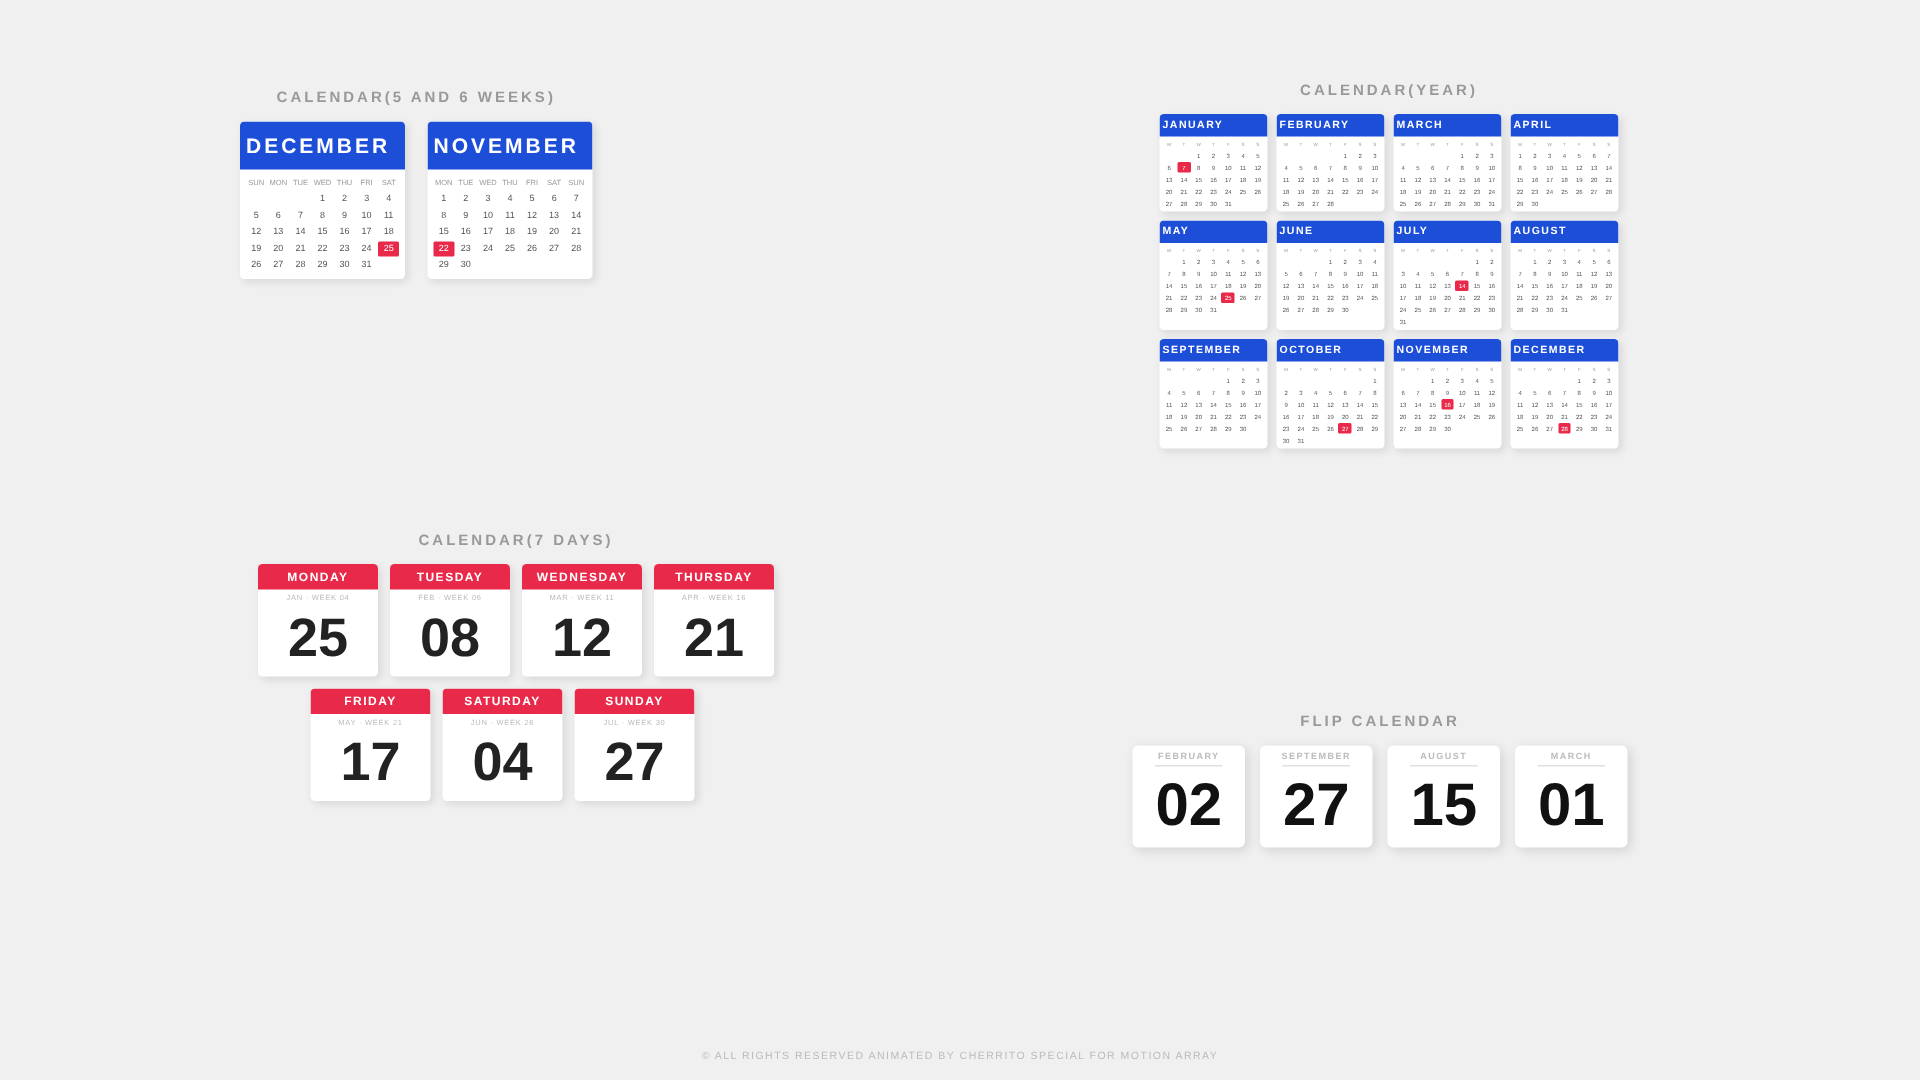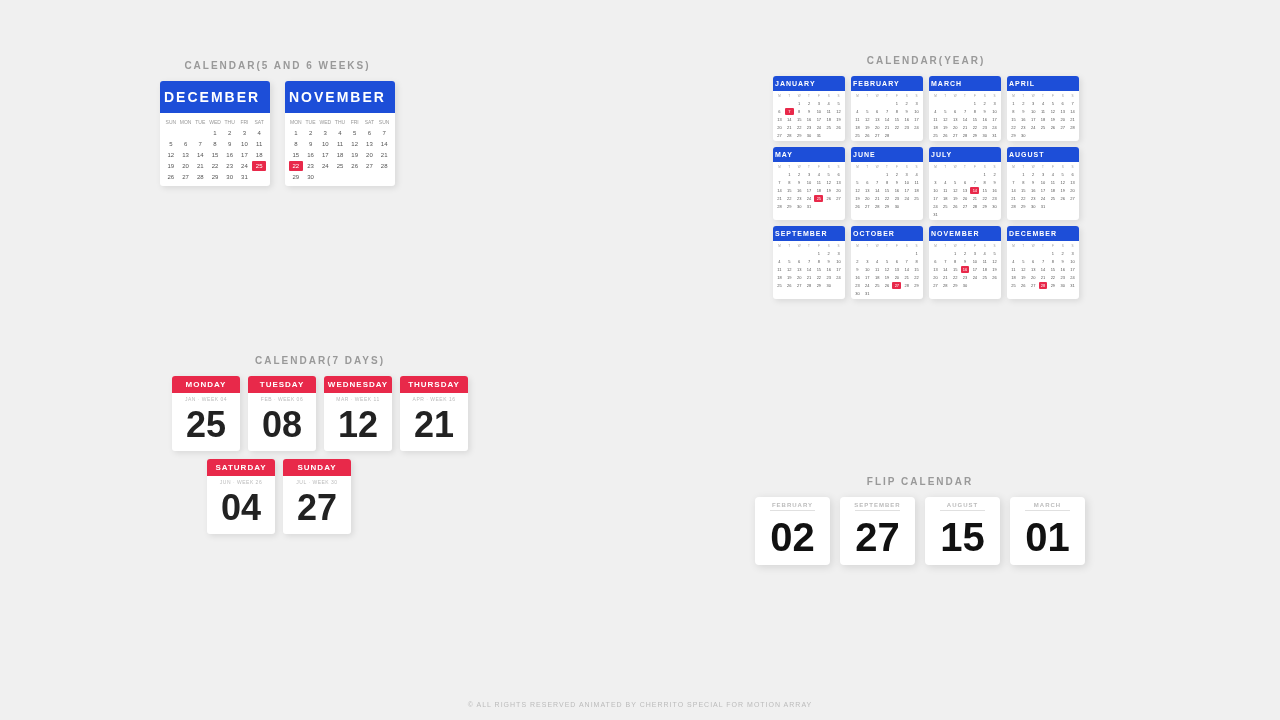--- a/index.html
+++ b/index.html
@@ -98,21 +98,21 @@
       font-size: 3px;
     }
 
     
     .cal-day {
       background: #fff;
       border-radius: 3px;
       overflow: hidden;
       box-shadow: 2px 2px 6px rgba(0,0,0,0.1);
       display: inline-block;
-      width: 68px;
+      width: 80px;
       text-align: center;
     }
     .cal-day .day-header {
       background: #e8294a;
       color: #fff;
       font-size: 8px;
       font-weight: 800;
       text-transform: uppercase;
       letter-spacing: 1px;
       padding: 4px 0;
@@ -966,20 +966,25 @@
       <div class="day-number">12</div>
     </div>
     <div class="cal-day">
       <div class="day-header">THURSDAY</div>
       <div class="day-meta">APR · WEEK 16</div>
       <div class="day-number">21</div>
     </div>
   </div>
   <div class="days-row2">
     <div class="cal-day">
+      <div class="day-header">FRIDAY</div>
+      <div class="day-meta">MAY · WEEK 21</div>
+      <div class="day-number">17</div>
+    </div>
+    <div class="cal-day">
       <div class="day-header">SATURDAY</div>
       <div class="day-meta">JUN · WEEK 26</div>
       <div class="day-number">04</div>
     </div>
     <div class="cal-day">
       <div class="day-header">SUNDAY</div>
       <div class="day-meta">JUL · WEEK 30</div>
       <div class="day-number">27</div>
     </div>
   </div>

